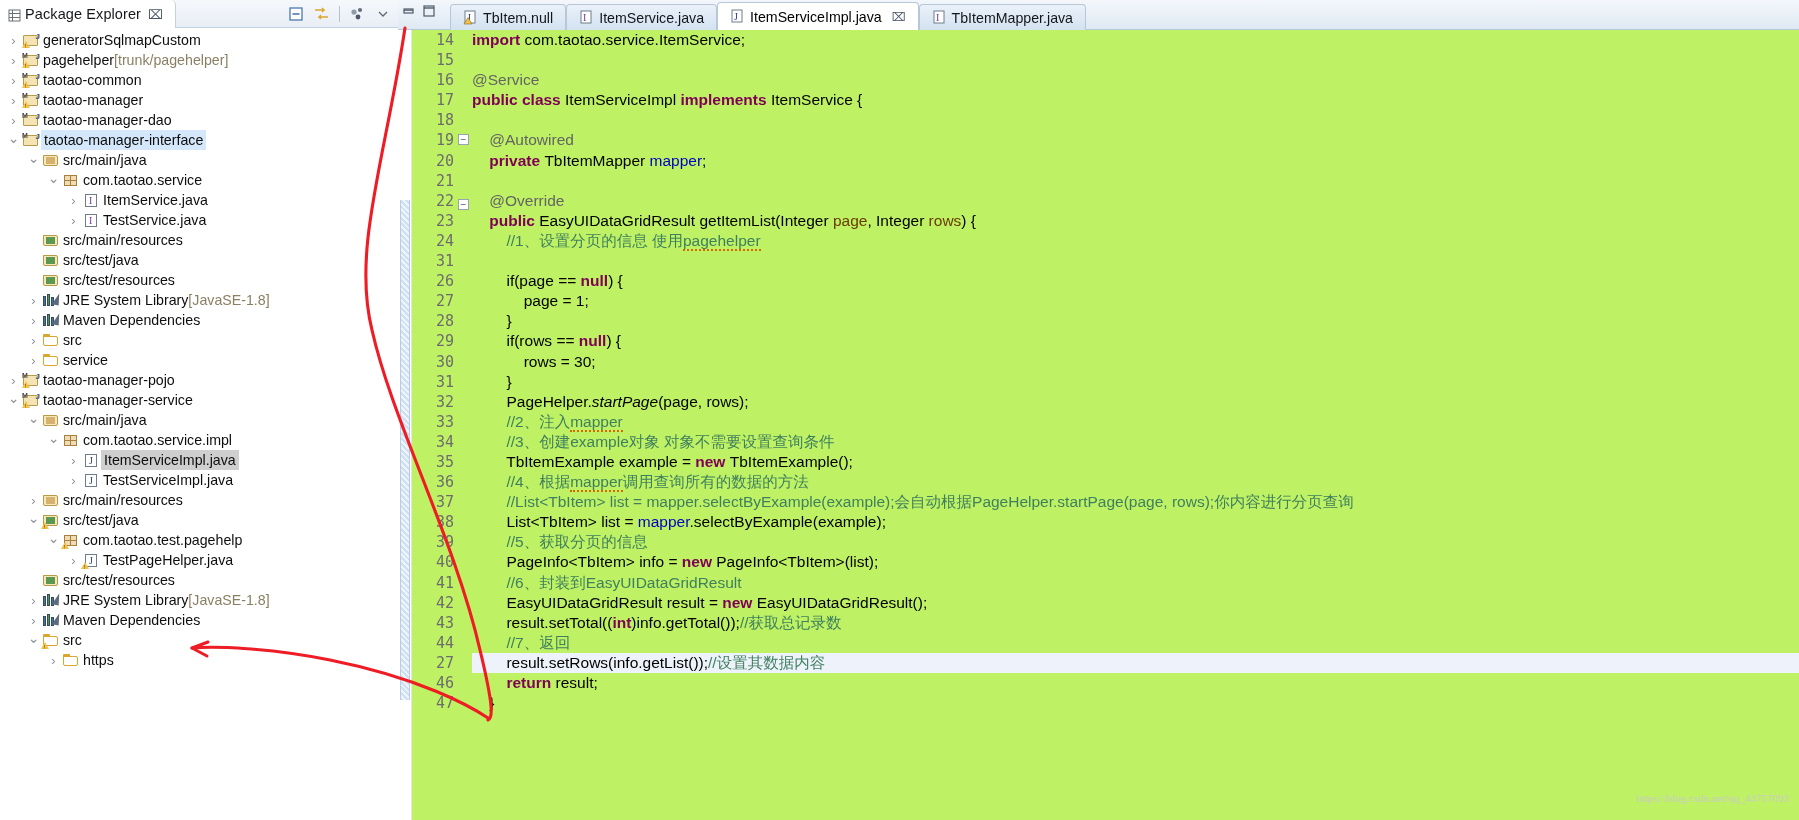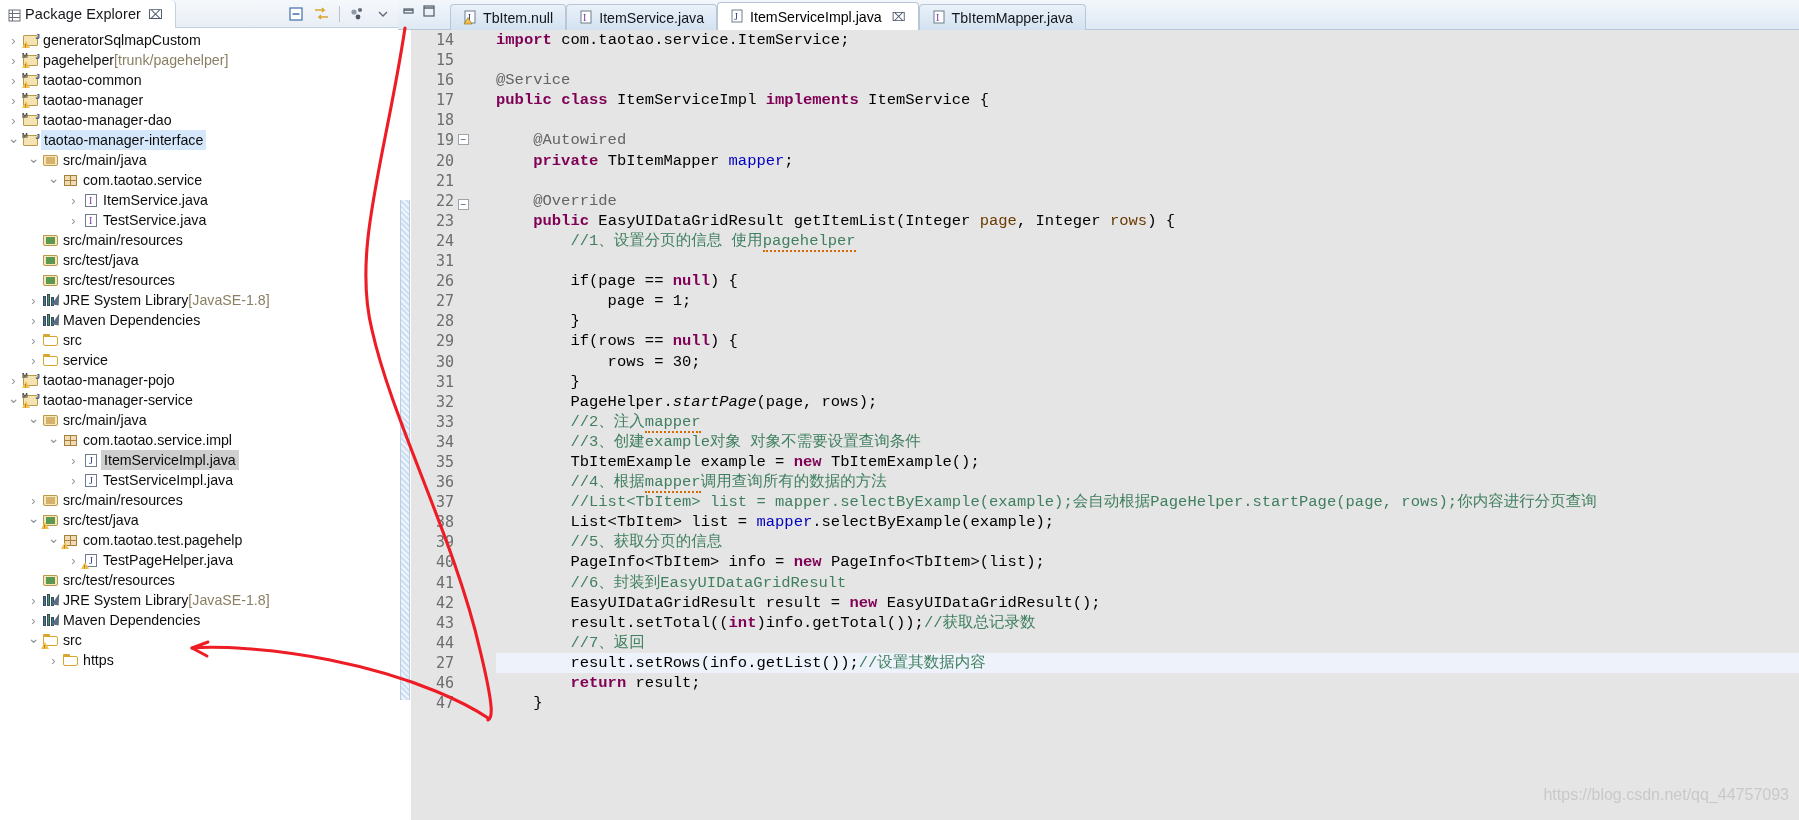--- a/index.html
+++ b/index.html
@@ -173,41 +173,40 @@
     position:relative;
   }
   .etab.active {
     background:#ffffff; border-color:#b7c7d8; height:28px; margin-top:2px;
     color:#000;
   }
   .etab .x { font-size:12px; color:#4c566a; margin-left:4px; }
   .etab .jico { width:14px; height:15px; position:relative; }
 
   
-  #code-area { position:absolute; left:0; top:30px; right:0; bottom:0; background:#e5e5e5; overflow:hidden; }
+  #code-area { position:absolute; left:0; top:30px; right:0; bottom:0; background:#bef264; overflow:hidden; }
   #gutter-ann {
     position:absolute; left:0; top:0; width:14px; height:100%; background:#fff;
     border-right:1px solid #e5e5e5;
   }
   #gutter-ann .foldbar {
     position:absolute; left:2px; top:170px; width:10px; height:500px;
     background: repeating-linear-gradient(45deg,#cfe0f2 0 2px,#eef4fb 2px 4px);
     border-left:1px solid #b9cde2; border-right:1px solid #b9cde2;
   }
   #linenos {
     position:absolute; left:14px; top:0; width:46px; height:100%;
     text-align:right; padding-right:4px;
     font-family:"DejaVu Sans Mono", monospace; font-size:15px; color:#6d6d6d;
   }
   #fold { position:absolute; left:60px; top:0; width:14px; height:100%; }
   #codelines {
     position:absolute; left:74px; top:0; right:0; height:100%;
-    font-family:Liberation Mono, monospace; font-size:15.5px; color:#000;
+    font-family:Liberation Sans, sans-serif; font-size:15.5px; color:#000;
     white-space:pre;
-    margin-left:24px;
   }
   .cl { height:20.1px; line-height:20.1px; }
   .ln { height:20.1px; line-height:20.1px; }
   .hl-line { background:#eef3fb; }
 
   
   .kw   { color:#7f0055; font-weight:bold; }
   .cmt  { color:#3f7f5f; }
   .fld  { color:#0000c0; }
   .typ  { color:#000000; }
@@ -223,21 +222,21 @@
   .breakdot {
     width:9px;height:9px;border-radius:50%;background:#7fb2e5;margin-top:5px;margin-left:1px;
   }
 
   
   #annotation { position:absolute; left:0; top:0; width:1799px; height:820px; pointer-events:none; }
 
   
   #watermark {
     position:absolute; right:10px; bottom:16px;
-    font-size:16px; color:#c9c9c9; font-family:Liberation Sans, sans-serif;
+    font-size:11px; color:#c9c9c9; font-family:Liberation Serif, serif;
   }
 </style>
 </head>
 <body>
 
 <div id="root">
 
   <div id="explorer">
     <div id="explorer-tabbar">
       <div id="explorer-tab">

